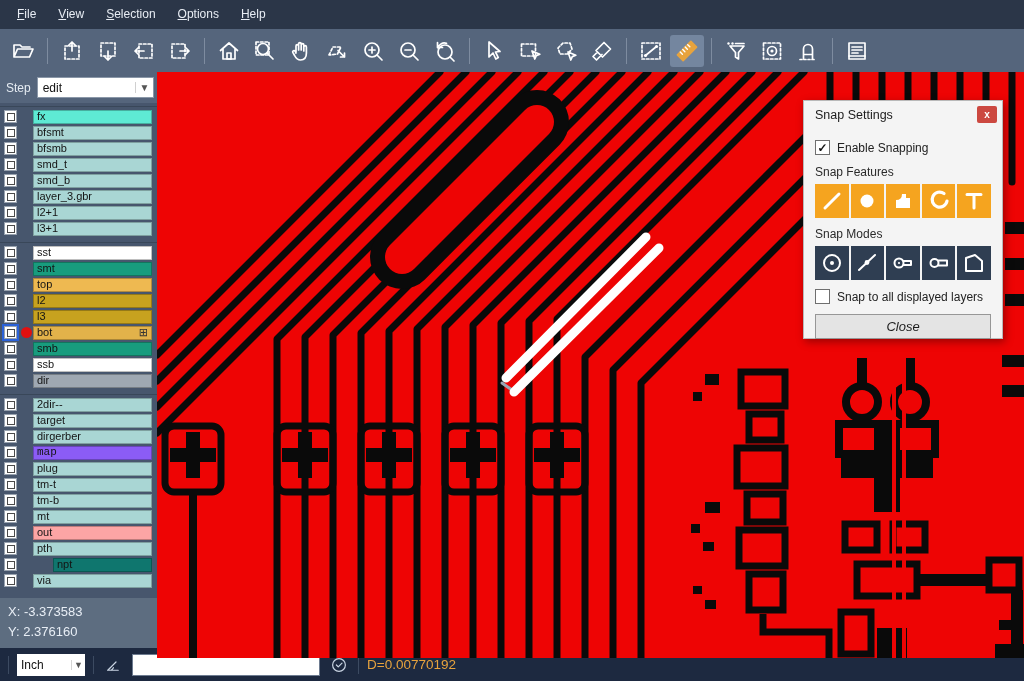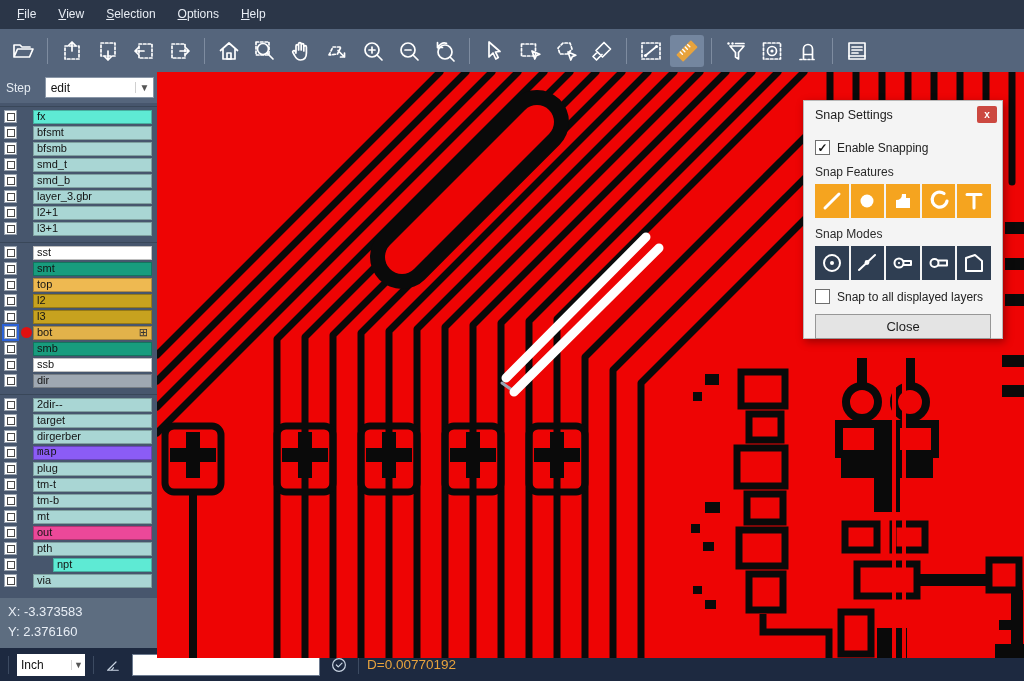--- a/index.html
+++ b/index.html
@@ -17,21 +17,21 @@
   .tbtn { width:34px; height:32px; display:grid; place-items:center; border-radius:3px; color:#fff; }
   .tbtn svg { width:24px; height:24px; stroke:currentColor; fill:none; stroke-width:1.7; stroke-linecap:round; stroke-linejoin:round; }
   .tbtn.active { background:#74869f; }
   .tsep { width:1px; height:26px; background:#7e8ca0; margin:0 5px; }
 
   
   .main { flex:1 1 auto; display:flex; min-height:0; }
 
   
   .sidebar { width:157px; background:#47566d; display:flex; flex-direction:column; flex:0 0 auto; }
-  .steprow { height:31px; display:flex; align-items:center; padding:0 3px 0 6px; gap:14px; background:#55657c; }
+  .steprow { height:31px; display:flex; align-items:center; padding:0 3px 0 6px; gap:6px; background:#55657c; }
   .steplabel { color:#e6ecf3; font-size:12px; }
   .stepdrop { flex:1; height:21px; background:#fff; border:1px solid #8a97a8; display:flex; align-items:center; font-size:12px; color:#111;justify-content:flex-end; }
   .stepdrop .val { flex:1; padding-left:5px; }
   .stepdrop .chev { width:18px; text-align:center; color:#555; border-left:1px solid #d0d0d0; font-size:10px; }
   .layerlist { flex:0 0 auto; padding-top:3px; }
   .lgroup { margin-bottom:6px; border-top:1px solid #394759; padding-top:2px; }
   .lrow { height:15px; margin-bottom:1px; display:flex; align-items:center; position:relative; }
   .cb { width:13px; height:13px; margin-left:4px; background:#fff; border:1px solid #98a2af; display:grid; place-items:center; flex:0 0 auto; }
   .cb::before { content:""; width:6px; height:6px; border:1.5px solid #4a4a4a; background:#fff; }
   .cb.sel { outline:2px solid #2b62d9; }
@@ -56,21 +56,21 @@
   .drow { display:flex; align-items:center; gap:7px; margin:6px 0 10px 0; }
   .dcb { width:15px; height:15px; background:#fff; border:1px solid #6f6f6f; display:grid; place-items:center;
          font-size:12px; font-weight:bold; color:#111; line-height:1; }
   .dsection { color:#2a2a2a; margin:4px 0 5px 0; }
   .dbtnrow { display:flex; gap:2px; margin-bottom:9px; }
   .sqbtn { width:34px; height:34px; display:grid; place-items:center; }
   .sqbtn.orange { background:#f5a41f; }
   .sqbtn.dark { background:#2f3e52; }
   .sqbtn svg { width:24px; height:24px; stroke:#fff; fill:none; stroke-width:2; stroke-linecap:round; stroke-linejoin:round; }
   .dclosebtn { margin:3px 0 0 0; width:100%; height:25px; background:#e4e4e4; border:1px solid #979797;
-               font-size:13px; color:#1c1c1c; display:grid; place-items:center; }
+               font-size:13px; color:#1c1c1c; display:grid; place-items:center;font-style:italic; }
 
   
   .statusbar { height:33px; background:#1d2940; display:flex; align-items:center; padding-left:8px; gap:8px; flex:0 0 auto; }
   .ssep { width:1px; height:18px; background:#3c4a61; }
   .unitdrop { height:22px; width:68px; background:#fff; display:flex; align-items:center; font-size:12px; color:#111; }
   .unitdrop .val { flex:1; padding-left:4px; }
   .unitdrop .chev { width:14px; color:#555; font-size:9px; text-align:center; border-left:1px solid #d5d5d5; }
   .sicon { width:22px; height:22px; display:grid; place-items:center; color:#c9d4e2; }
   .sicon svg { width:18px; height:18px; stroke:currentColor; fill:none; stroke-width:1.6; stroke-linecap:round; stroke-linejoin:round; }
   .cmdinput { width:188px; height:22px; background:#fff; border:1px solid #6d7b90; font-size:12px; padding:0 4px; color:#111; }
@@ -346,29 +346,29 @@
             <div class="lrow">
               <span class="cb"></span>
               <div class="lname" style="background: rgb(169, 214, 212);">tm-b</div>
             </div>
             <div class="lrow">
               <span class="cb"></span>
               <div class="lname" style="background: rgb(169, 214, 212);">mt</div>
             </div>
             <div class="lrow">
               <span class="cb"></span>
-              <div class="lname" style="background: #ec4899;">out</div>
+              <div class="lname" style="background: #fca5a5;">out</div>
             </div>
             <div class="lrow">
               <span class="cb"></span>
               <div class="lname" style="background: rgb(169, 214, 212);">pth</div>
             </div>
             <div class="lrow">
               <span class="cb"></span>
-              <div class="lname" style="background: #5eead4; margin-left: 36px;">npt</div>
+              <div class="lname" style="background: #0f766e; margin-left: 36px;">npt</div>
             </div>
             <div class="lrow">
               <span class="cb"></span>
               <div class="lname" style="background: rgb(169, 214, 212);">via</div>
             </div>
           </div>
         </div>
       <div class="sidefill"></div>
       <div class="coords">
         <div>X: -3.373583</div>

